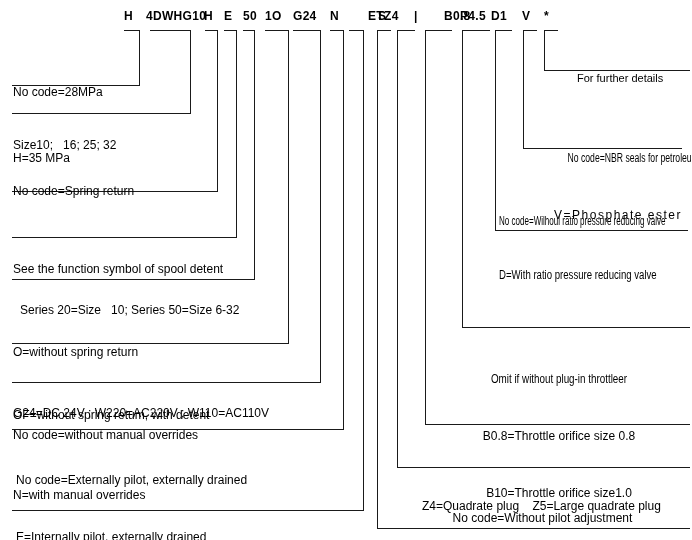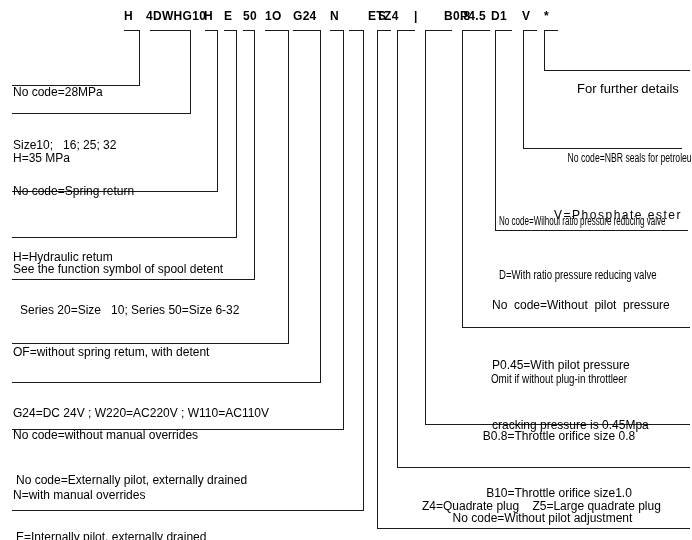--- a/index.html
+++ b/index.html
@@ -70,32 +70,32 @@
     <div>No code=28MPa</div>
     <div>H=35 MPa</div>
   </div>
 
   <div class="txt" style="left:13px; top:95px">
     <div>Size10;   16; 25; 32</div>
   </div>
 
   <div class="txt" style="left:13px; top:136px; line-height:22px">
     <div>No code=Spring return</div>
-    <div>H=Hydraulic retum</div>
   </div>
 
   <div class="txt" style="left:13px; top:219px">
     <div>See the function symbol of spool detent</div>
   </div>
 
   <div class="txt" style="left:20px; top:260px">
     <div>Series 20=Size   10; Series 50=Size 6-32</div>
   </div>
 
   <div class="txt" style="left:13px; top:300px; line-height:21px">
+    <div>O=without spring return</div>
     <div>OF=without spring retum, with detent</div>
   </div>
 
   <div class="txt" style="left:13px; top:363px">
     <div>G24=DC 24V ; W220=AC220V ; W110=AC110V</div>
   </div>
 
   <div class="txt" style="left:13px; top:385px; line-height:20px">
     <div>No code=without manual overrides</div>
     <div>N=with manual overrides</div>
@@ -119,33 +119,28 @@
   </div>
 
   <div class="txt center" style="left:430px; top:332px; width:258px; line-height:19px">
     <div style="transform:scaleX(0.82); transform-origin:50% 0">Omit if without plug-in throttleer</div>
     <div>B0.8=Throttle orifice size 0.8</div>
     <div>B10=Throttle orifice size1.0</div>
     
     
   </div>
 
-  <div class="txt" style="left:492px; top:255px; line-height:20px">
-    <div>No  code=Without  pilot  pressure</div>
-    <div>P0.45=With pilot pressure</div>
-    <div>cracking pressure is 0.45Mpa</div>
-  </div>
 
   <div class="txt" style="left:499px; top:176px; line-height:18px">
     <div style="transform:scaleX(0.67); transform-origin:0 0">No code=Wilhoul ratio pressure reducing valve</div>
     <div style="transform:scaleX(0.80); transform-origin:0 0">D=With ratio pressure reducing valve</div>
   </div>
 
   <div class="txt right" style="left:523px; top:111px; width:159px; line-height:19px">
     <div style="transform:scaleX(0.72); transform-origin:100% 0">No code=NBR seals for petroleum oils</div>
     <div style="letter-spacing:1.5px">V=Phosphate ester</div>
   </div>
 
-  <div class="txt" style="left:577px; top:39px; font-size:13px">
+  <div class="txt" style="left:577px; top:28px; font-size:11px">
     <div>For further details</div>
   </div>
 
 </div>
 
 </body></html>

